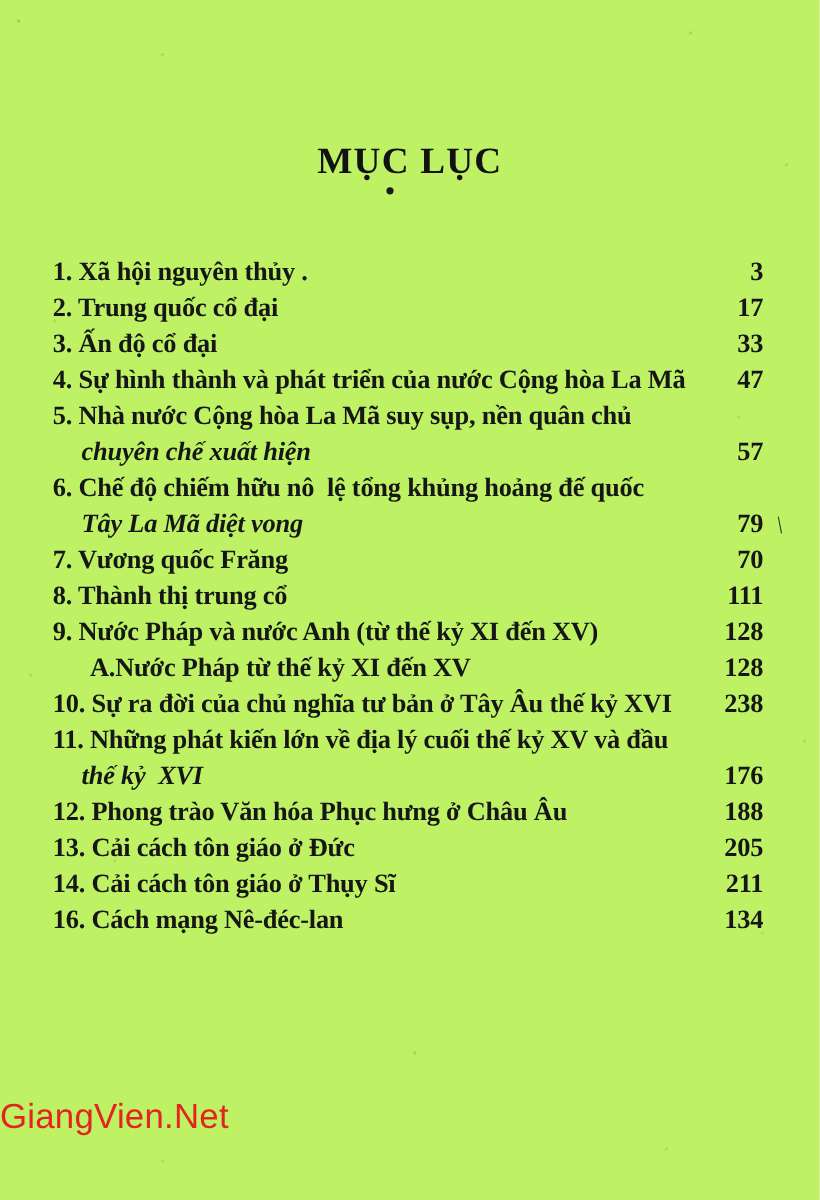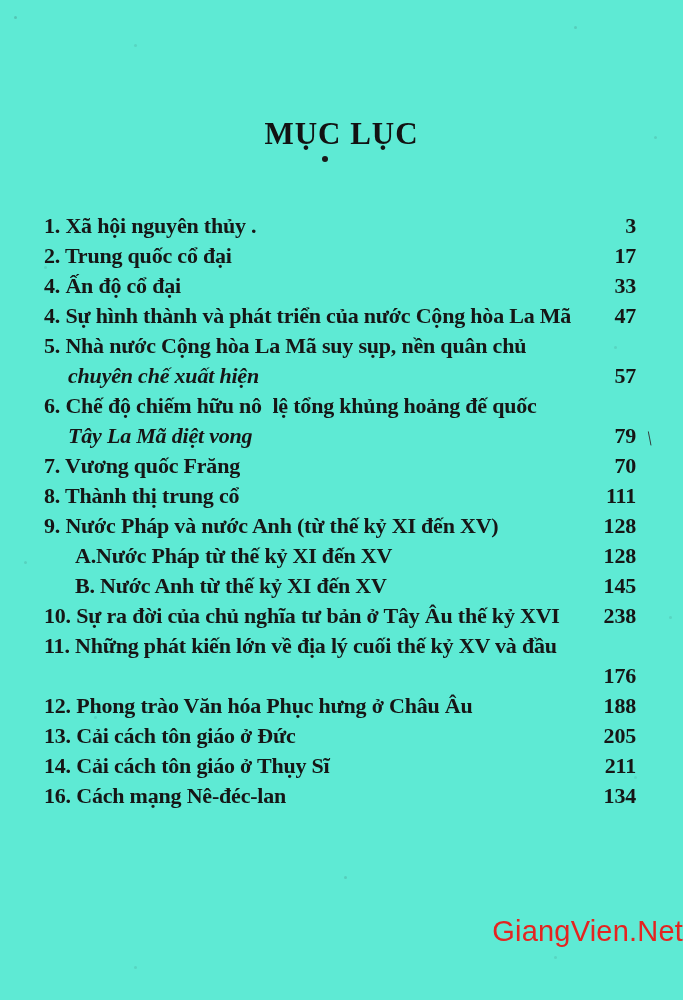--- a/index.html
+++ b/index.html
@@ -93,54 +93,53 @@
     font-size: 20px;
     font-weight: 400;
     color: #333;
     transform: rotate(8deg);
   }
   .watermark {
     position: absolute;
     top: 915px;
     left: 0;
     width: 100%;
-    text-align: right;
+    text-align: left;
     font-family: "Liberation Sans", "DejaVu Sans", sans-serif;
     font-size: 29px;
     font-weight: 400;
     letter-spacing: 0.2px;
   }
 </style>
 </head>
 <body>
 
-<div class="page" style="background: #5eead4; color: rgb(22, 22, 22);">
+<div class="page" style="background: #bef264; color: rgb(22, 22, 22);">
   <div class="noise"></div>
 
   <div class="title">MỤC LỤC</div>
 
   <div class="title-dot"></div>
 
   <div class="toc">
       <div class="toc-row indent-main"><span class="entry-label">1. Xã hội nguyên thủy .</span><span class="entry-page">3</span></div>
       <div class="toc-row indent-main"><span class="entry-label">2. Trung quốc cổ đại</span><span class="entry-page">17</span></div>
-      <div class="toc-row indent-main"><span class="entry-label">4. Ấn độ cổ đại</span><span class="entry-page">33</span></div>
+      <div class="toc-row indent-main"><span class="entry-label">3. Ấn độ cổ đại</span><span class="entry-page">33</span></div>
       <div class="toc-row indent-main"><span class="entry-label">4. Sự hình thành và phát triển của nước Cộng hòa La Mã</span><span class="entry-page">47</span></div>
       <div class="toc-row indent-main"><span class="entry-label">5. Nhà nước Cộng hòa La Mã suy sụp, nền quân chủ</span><span class="entry-page"></span></div>
       <div class="toc-row indent-cont"><span class="entry-label">chuyên chế xuất hiện</span><span class="entry-page">57</span></div>
       <div class="toc-row indent-main"><span class="entry-label">6. Chế độ chiếm hữu nô  lệ tổng khủng hoảng đế quốc</span><span class="entry-page"></span></div>
       <div class="toc-row indent-cont"><span class="entry-label">Tây La Mã diệt vong</span><span class="entry-page">79</span><span class="scan-slash">\</span></div>
       <div class="toc-row indent-main"><span class="entry-label">7. Vương quốc Frăng</span><span class="entry-page">70</span></div>
       <div class="toc-row indent-main"><span class="entry-label">8. Thành thị trung cổ</span><span class="entry-page">111</span></div>
       <div class="toc-row indent-main"><span class="entry-label">9. Nước Pháp và nước Anh (từ thế kỷ XI đến XV)</span><span class="entry-page">128</span></div>
       <div class="toc-row indent-sub"><span class="entry-label">A.Nước Pháp từ thế kỷ XI đến XV</span><span class="entry-page">128</span></div>
-      <div class="toc-row indent-sub"><span class="entry-label">B. Nước Anh từ thế kỷ XI đến XV</span><span class="entry-page">145</span></div>
       <div class="toc-row indent-main"><span class="entry-label">10. Sự ra đời của chủ nghĩa tư bản ở Tây Âu thế kỷ XVI</span><span class="entry-page">238</span></div>
       <div class="toc-row indent-main"><span class="entry-label">11. Những phát kiến lớn về địa lý cuối thế kỷ XV và đầu</span><span class="entry-page"></span></div>
-      <div class="toc-row indent-cont"><span class="entry-page">176</span></div>
+      <div class="toc-row indent-cont"><span class="entry-label">thế kỷ  XVI</span><span class="entry-page">176</span></div>
       <div class="toc-row indent-main"><span class="entry-label">12. Phong trào Văn hóa Phục hưng ở Châu Âu</span><span class="entry-page">188</span></div>
       <div class="toc-row indent-main"><span class="entry-label">13. Cải cách tôn giáo ở Đức</span><span class="entry-page">205</span></div>
       <div class="toc-row indent-main"><span class="entry-label">14. Cải cách tôn giáo ở Thụy Sĩ</span><span class="entry-page">211</span></div>
       <div class="toc-row indent-main"><span class="entry-label">16. Cách mạng Nê-đéc-lan</span><span class="entry-page">134</span></div>
     </div>
 
   <div class="watermark" style="color: rgb(228, 36, 32);">GiangVien.Net</div>
 </div>
 
 </body></html>

